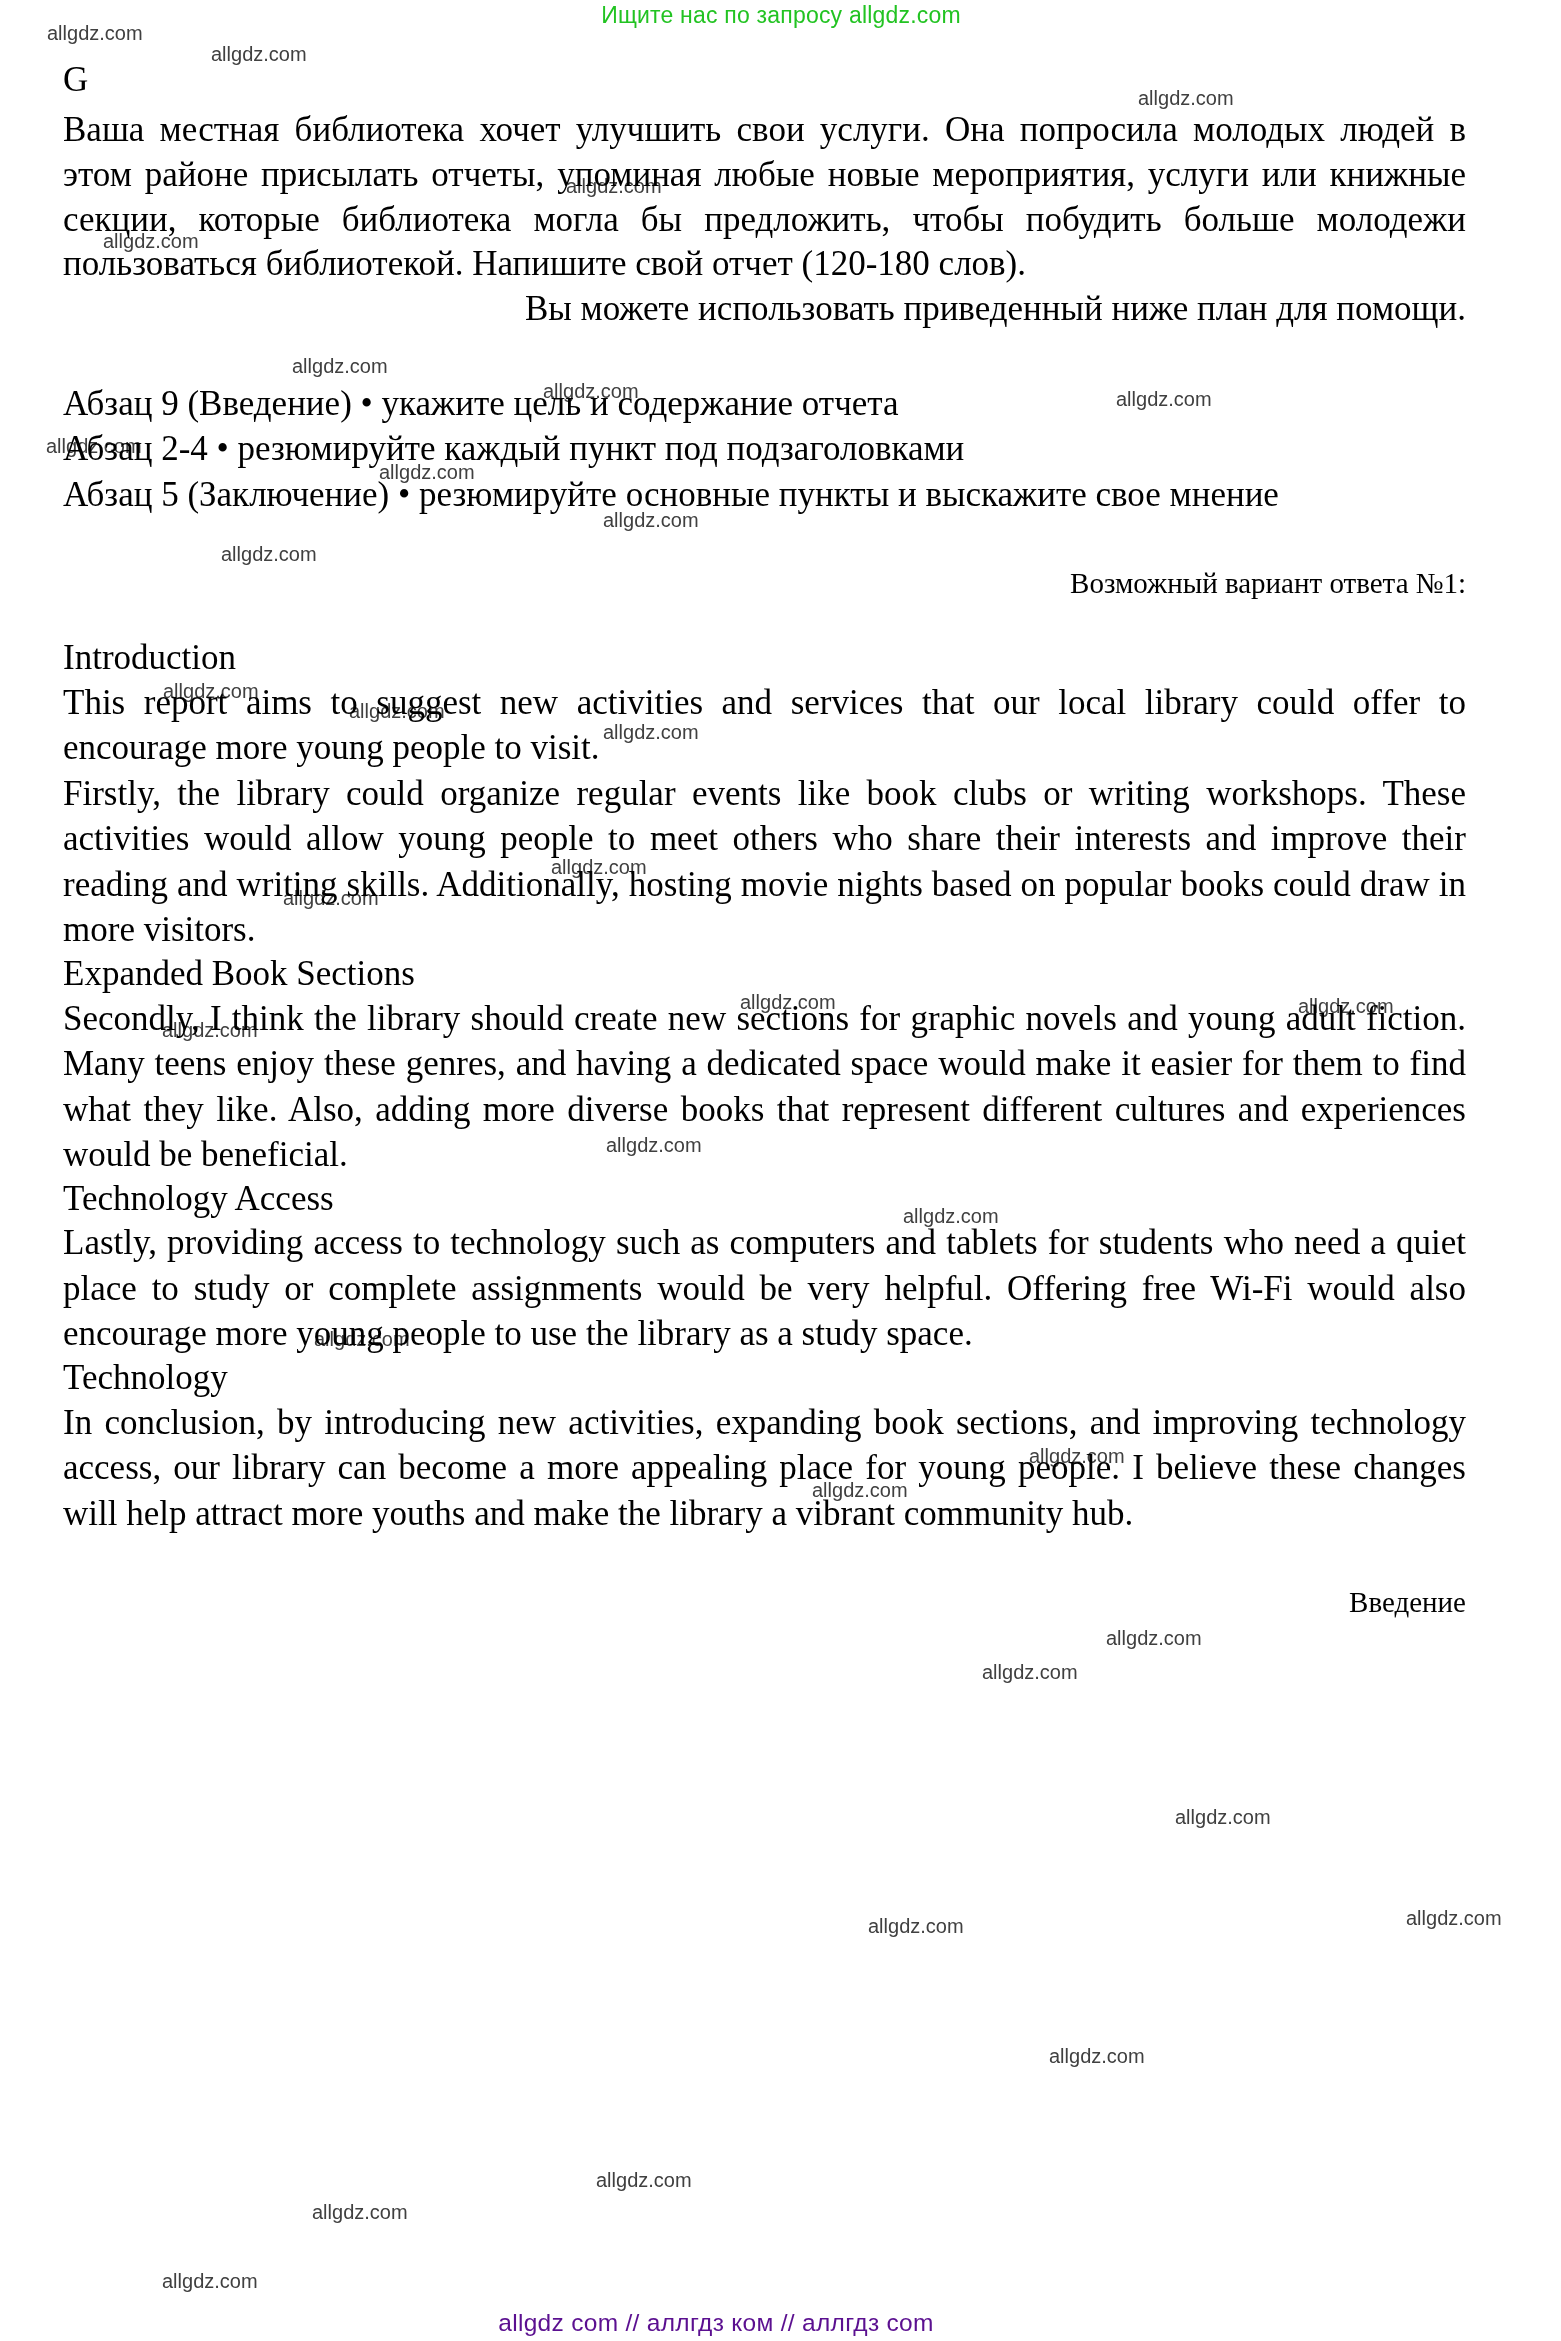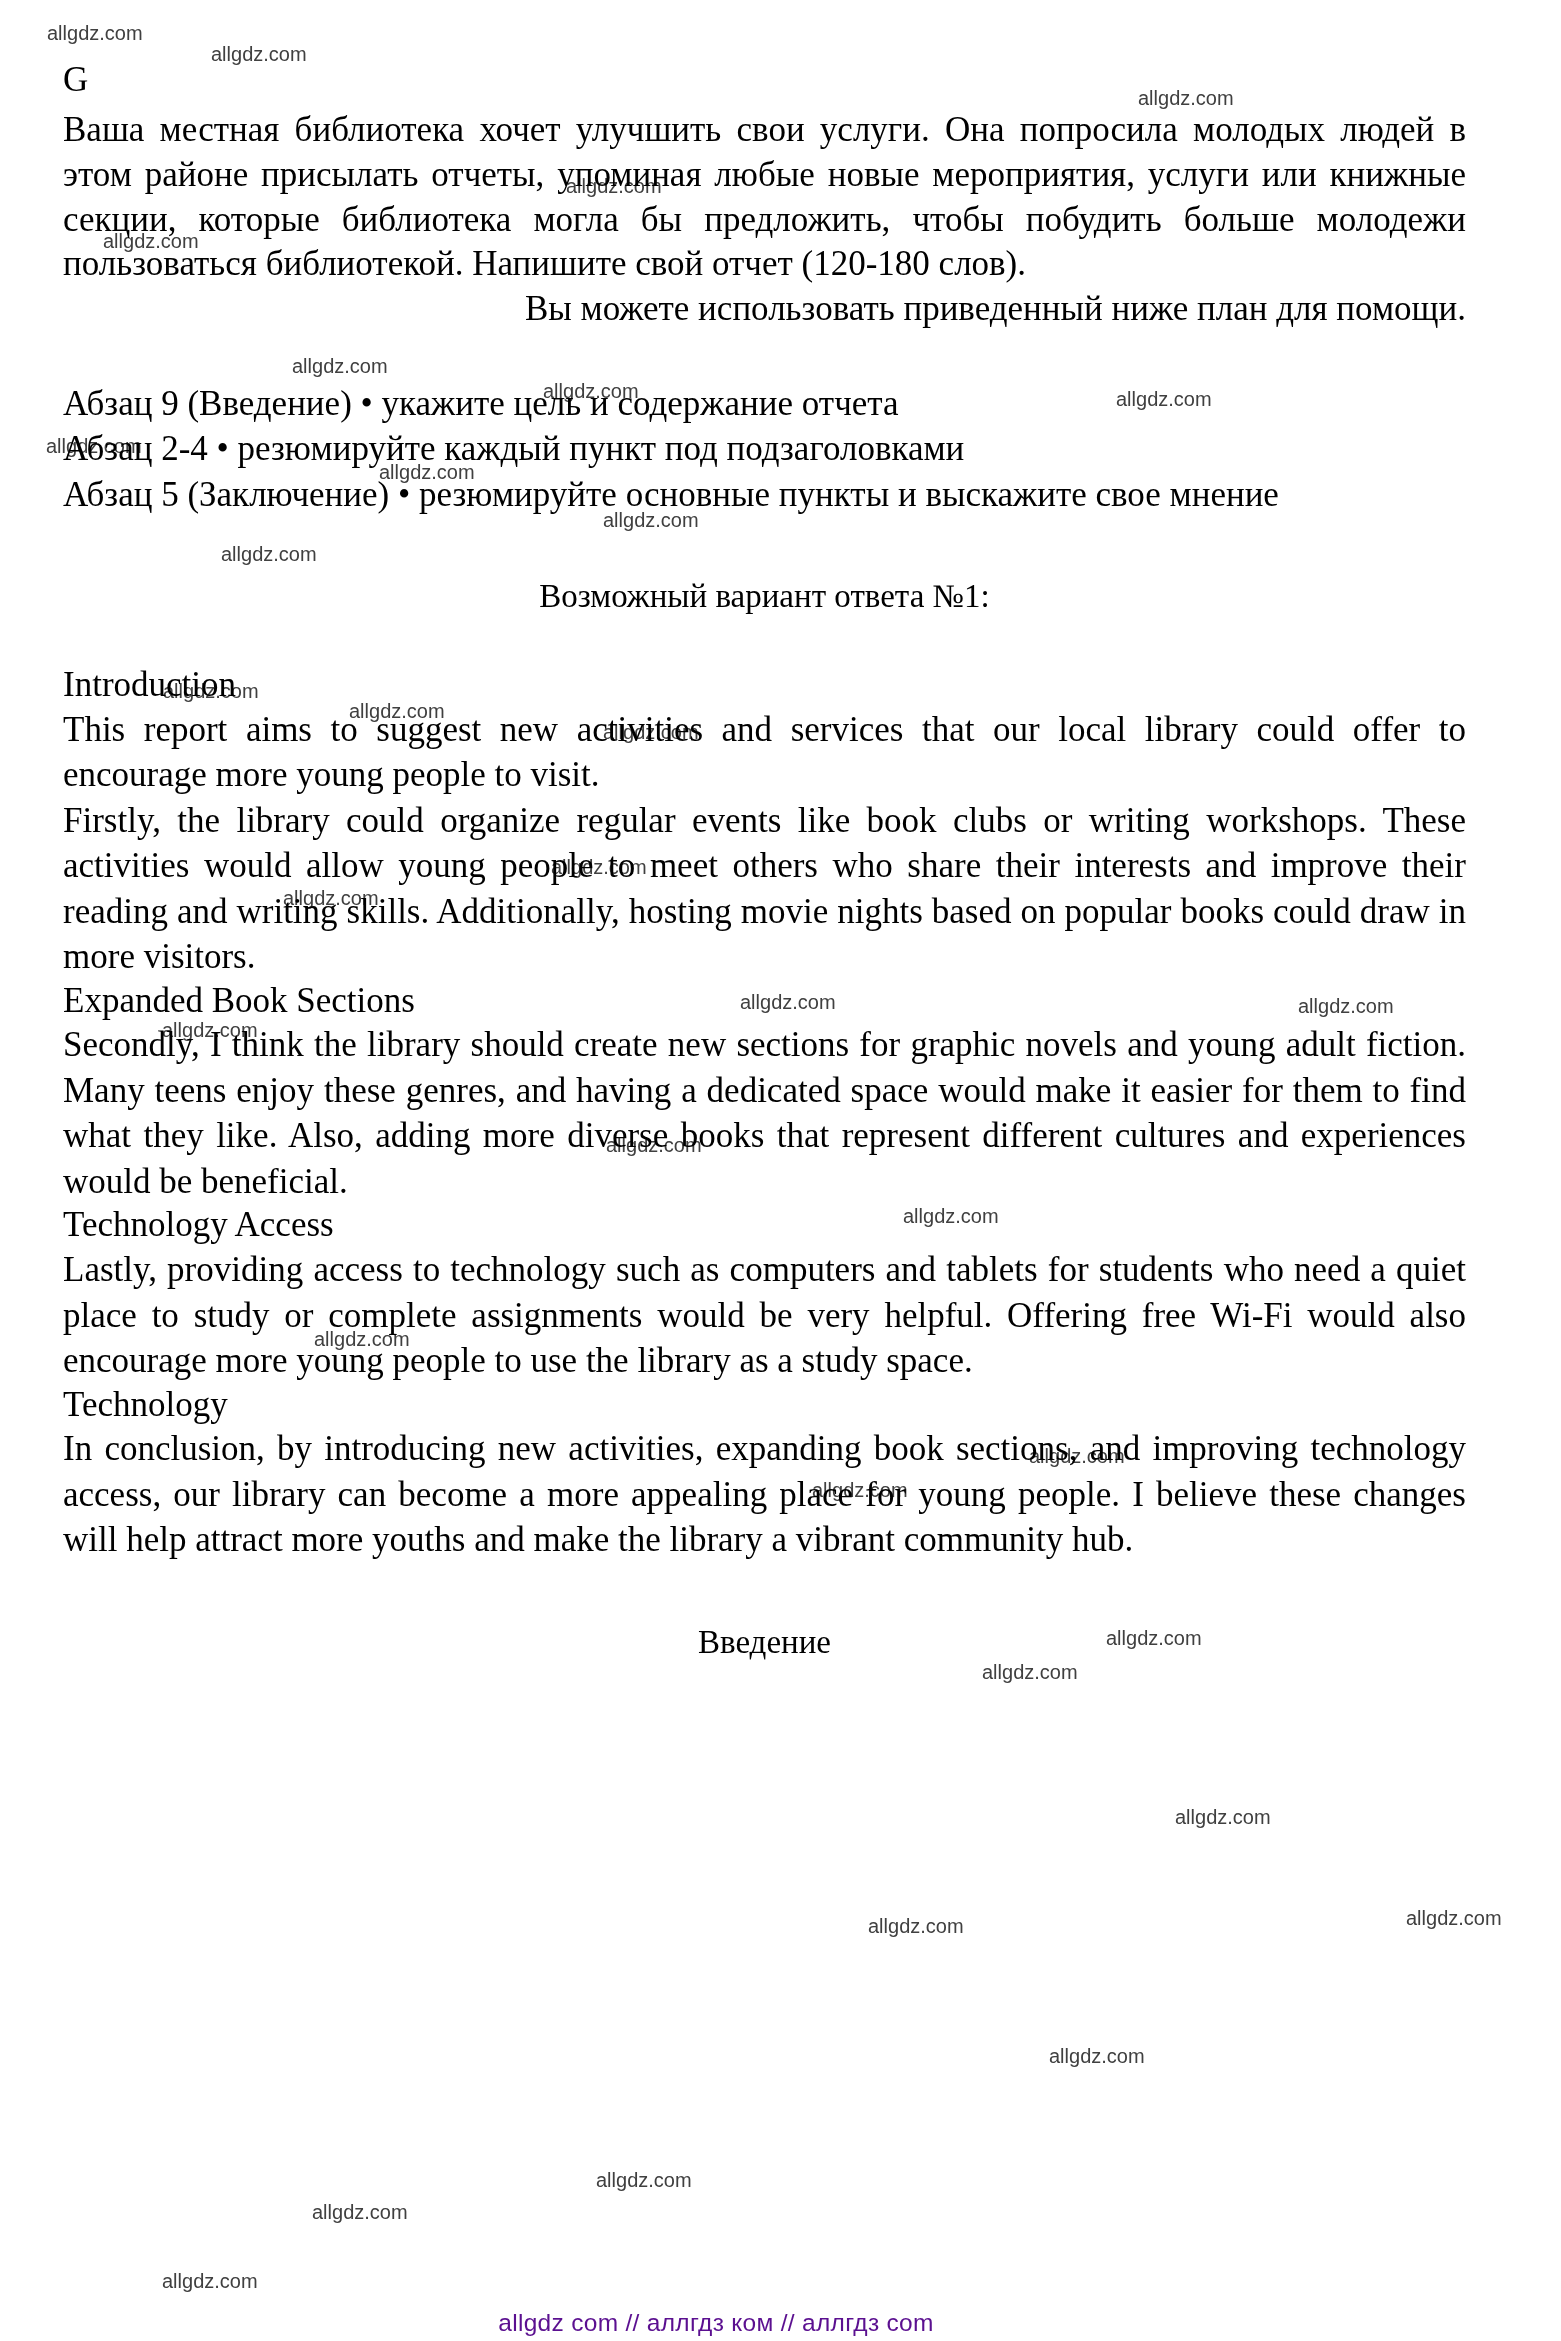--- a/index.html
+++ b/index.html
@@ -85,24 +85,24 @@
     font-size: 35px;
     line-height: 1.30;
     margin: 0;
     text-align: justify;
   }
   .plan-line.nowrapjust { text-align: left; }
   .gap-md  { height: 36px; }
   .gap-lg  { height: 49px; }
 
   .heading-line {
-    font-size: 33px;
+    font-size: 29px;
     line-height: 1.20;
-    margin: 11px;
-    text-align: center;
+    margin: 0;
+    text-align: right;
   }
 
   .subhead {
     font-size: 35px;
     line-height: 1.22;
     margin: 0;
     text-align: left;
   }
 
   .body-block {
@@ -111,20 +111,21 @@
     margin: 0;
     text-align: justify;
     text-justify: inter-word;
   }
 </style>
 </head>
 <body>
 
 <div class="page">
 
+  <div class="promo-banner">Ищите нас по запросу allgdz.com</div>
 
   <div class="wm" style="left:47px;  top:22px;">allgdz.com</div>
   <div class="wm" style="left:211px; top:43px;">allgdz.com</div>
   <div class="wm" style="left:1138px;top:87px;">allgdz.com</div>
   <div class="wm" style="left:1116px;top:388px;">allgdz.com</div>
   <div class="wm" style="left:566px; top:175px;">allgdz.com</div>
   <div class="wm" style="left:103px; top:230px;">allgdz.com</div>
   <div class="wm" style="left:292px; top:355px;">allgdz.com</div>
   <div class="wm" style="left:543px; top:380px;">allgdz.com</div>
   <div class="wm" style="left:46px;  top:435px;">allgdz.com</div>

